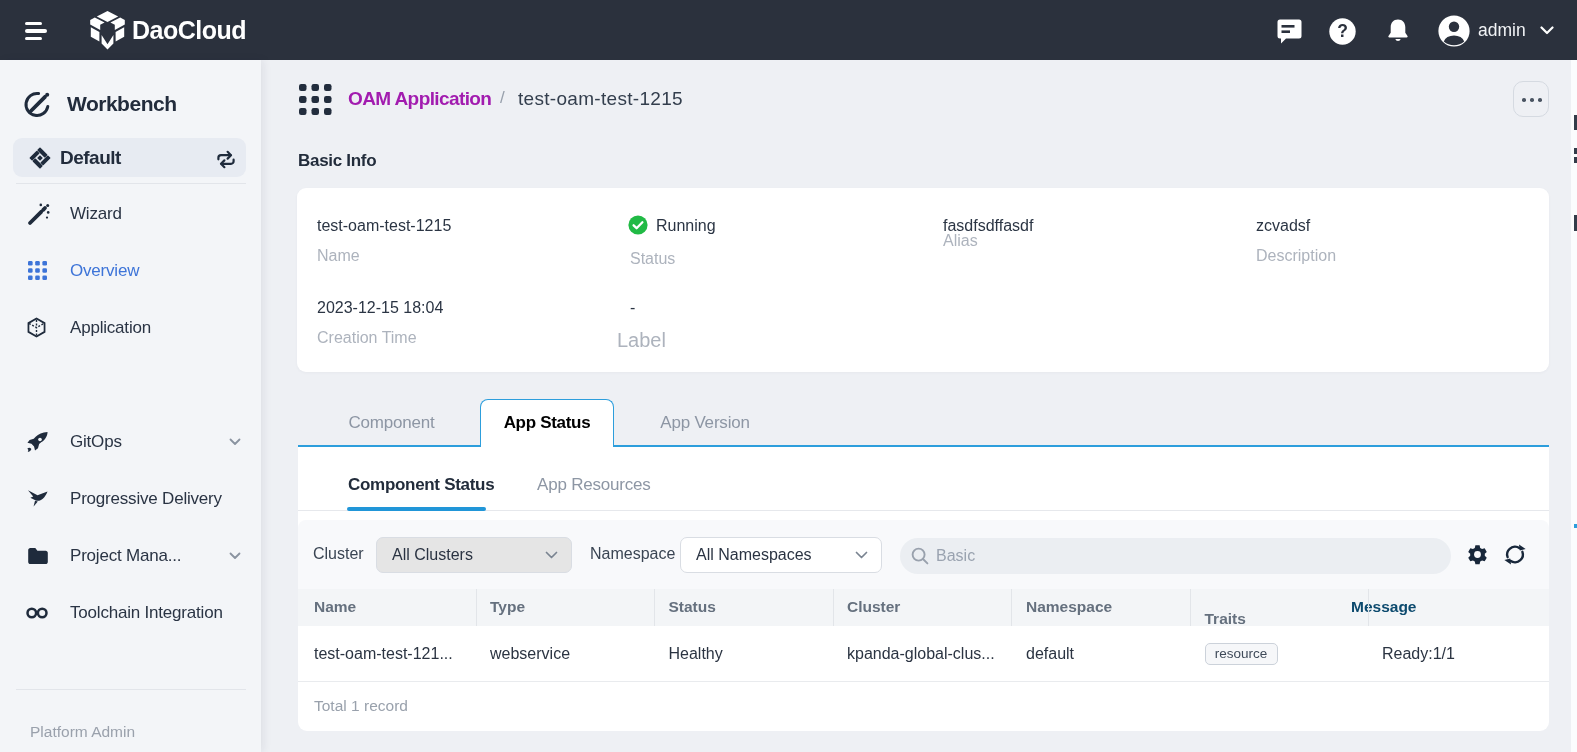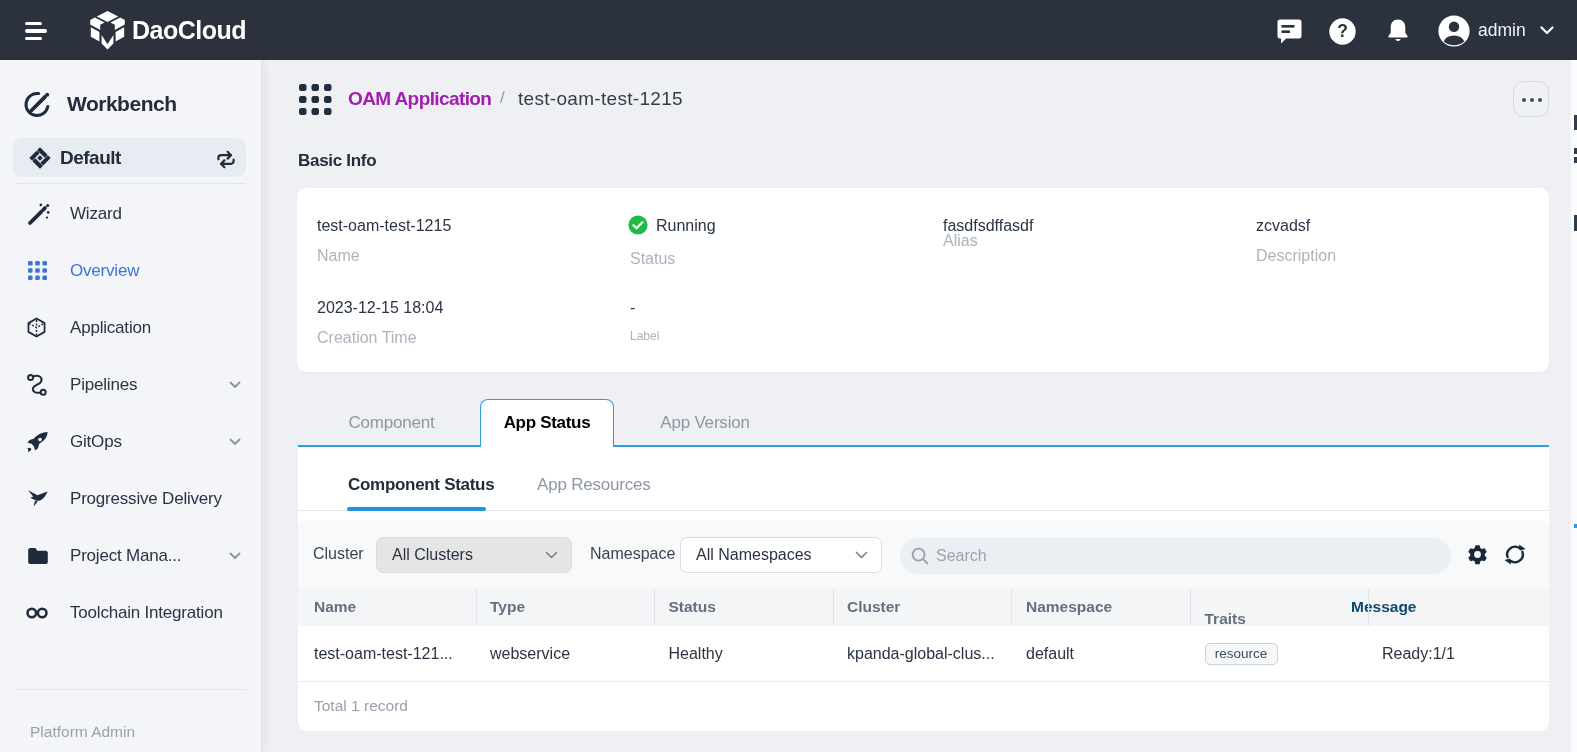--- a/index.html
+++ b/index.html
@@ -118,31 +118,20 @@
   </div>
 
   <div class="menu-item" style="top:247.5px">
     <svg class="abs" style="left:26px;top:9px" width="21" height="21" viewBox="0 0 24 24" fill="none" stroke="#1f2b3c" stroke-width="2">
       <path d="M12 1.8 L21.2 7 V17 L12 22.2 L2.8 17 V7 Z"></path>
       <path d="M12 3.5 V12 M3.5 7.5 L12 12 L20.5 7.5 M12 21 V12" stroke-width="1.6" stroke-dasharray="2.2 1.8"></path>
     </svg>
     <div class="menu-text">Application</div>
   </div>
 
-  <div class="menu-item" style="top:304.5px">
-    <svg class="abs" style="left:26px;top:8px" width="22" height="24" viewBox="0 0 22 24" fill="none" stroke="#1f2b3c" stroke-width="2">
-      <circle cx="4.6" cy="4.6" r="2.5"></circle>
-      <circle cx="17.2" cy="19.2" r="2.5"></circle>
-      <path d="M6.9 3.6 C12.5 1.2 16.8 4.2 15.2 8.3 C13.7 12.3 8.4 11.2 7.1 14.8 C6 17.9 8.6 20.6 14.7 19.5"></path>
-    </svg>
-    <div class="menu-text">Pipelines</div>
-    <svg class="chev" width="14" height="14" viewBox="0 0 14 14" fill="none">
-        <path d="M2.5 4.5 L7 9 L11.5 4.5" stroke="#8a93a0" stroke-width="1.8" stroke-linecap="round" stroke-linejoin="round"></path>
-      </svg>
-  </div>
 
   <div class="menu-item" style="top:361.5px">
     <svg class="abs" style="left:26px;top:8px" width="23" height="24" viewBox="0 0 24 24">
       <path d="M22.5 1.5 c-5.5.2-9.6 2.2-12.4 5 l-2 2.1 -4.3 1.2 -2.3 3.1 4.2 1 2.7 2.7 1 4.2 3.1-2.3 1.2-4.3 2.1-2 C18.3 11.4 22.3 7 22.5 1.5z" fill="#1f2b3c"></path>
       <circle cx="14.6" cy="9.4" r="1.9" fill="#f3f5f8"></circle>
       <path d="M5.2 18.8 C4 17.6 2.4 18 1.2 19.2 C2.6 19 2.8 20.6 1.8 22.2 C3.8 22.4 6.4 20 5.2 18.8z" fill="#1f2b3c"></path>
     </svg>
     <div class="menu-text">GitOps</div>
     <svg class="chev" width="14" height="14" viewBox="0 0 14 14" fill="none">
         <path d="M2.5 4.5 L7 9 L11.5 4.5" stroke="#8a93a0" stroke-width="1.8" stroke-linecap="round" stroke-linejoin="round"></path>
@@ -209,21 +198,21 @@
   </svg>
   <div class="abs" style="left:359px;top:29px;font-size:16px;color:#2b3544">Running</div>
   <div class="abs" style="left:333px;top:62px;font-size:16px;color:#adb3bd">Status</div>
   <div class="abs" style="left:646px;top:29px;font-size:16px;color:#2b3544">fasdfsdffasdf</div>
   <div class="abs" style="left:646px;top:44px;font-size:16px;color:#adb3bd">Alias</div>
   <div class="abs" style="left:959px;top:29px;font-size:16px;color:#2b3544">zcvadsf</div>
   <div class="abs" style="left:959px;top:59px;font-size:16px;color:#adb3bd">Description</div>
   <div class="abs" style="left:20px;top:111px;font-size:16px;color:#2b3544">2023-12-15 18:04</div>
   <div class="abs" style="left:20px;top:141px;font-size:16px;color:#adb3bd">Creation Time</div>
   <div class="abs" style="left:333px;top:111px;font-size:16px;color:#2b3544">-</div>
-  <div class="abs" style="left:333px;top:141px;font-size:12px;color:#adb3bd">Label</div>
+  <div class="abs" style="left:320px;top:141px;font-size:20px;color:#adb3bd">Label</div>
 </div>
 
 <div class="abs" style="left:298px;top:445px;width:1251px;height:1.5px;background:#2d9edc"></div>
 <div class="abs" style="left:480px;top:399px;width:134px;height:48px;background:#fff;border:1px solid #2d9edc;border-bottom:none;border-radius:8px 8px 0 0;z-index:2"></div>
 <div class="abs" style="left:348px;top:399px;width:87px;height:48px;display:flex;align-items:center;justify-content:center;font-size:17px;color:#8d96a4;letter-spacing:-0.2px">Component</div>
 <div class="abs" style="left:480px;top:399px;width:134px;height:48px;display:flex;align-items:center;justify-content:center;font-size:17px;font-weight:bold;color:#000000;letter-spacing:-0.3px;z-index:3">App Status</div>
 <div class="abs" style="left:659px;top:399px;width:92px;height:48px;display:flex;align-items:center;justify-content:center;font-size:17px;color:#8d96a4;letter-spacing:-0.2px">App Version</div>
 
 <div class="abs" style="left:298px;top:446.5px;width:1251px;height:63px;background:#fff"></div>
 <div class="abs" style="left:348px;top:453px;height:63px;display:flex;align-items:center;font-size:17px;font-weight:bold;color:#222c3b;letter-spacing:-0.3px">Component Status</div>
@@ -246,21 +235,21 @@
       <div class="abs" style="left:15px;top:0;height:34px;display:flex;align-items:center;font-size:16px;color:#2a3342">All Namespaces</div>
       <svg class="abs" style="left:174px;top:13px" width="13" height="9" viewBox="0 0 13 9" fill="none">
           <path d="M1.5 1.5 L6.5 6.5 L11.5 1.5" stroke="#7a8491" stroke-width="1.7" stroke-linecap="round" stroke-linejoin="round"></path>
         </svg>
     </div>
     <div class="abs" style="left:602px;top:17.5px;width:551px;height:36px;background:#ebeef2;border-radius:18px">
       <svg class="abs" style="left:11px;top:9px" width="18" height="18" viewBox="0 0 18 18" fill="none">
           <circle cx="7.6" cy="7.6" r="6" stroke="#99a1ad" stroke-width="1.9"></circle>
           <path d="M12 12 L16.4 16.4" stroke="#99a1ad" stroke-width="1.9" stroke-linecap="round"></path>
         </svg>
-      <div class="abs" style="left:36px;top:0;height:36px;display:flex;align-items:center;font-size:16px;color:#9aa3b0">Search</div>
+      <div class="abs" style="left:36px;top:0;height:36px;display:flex;align-items:center;font-size:16px;color:#9aa3b0">Basic</div>
     </div>
     <svg class="abs" style="left:1169px;top:24px" width="21" height="21" viewBox="0 0 24 24" fill="#18273a">
       <path d="M9.6 1.5 h4.8 l.7 3.1 a8 8 0 0 1 2.1 1.2 l3-1 2.4 4.2 -2.3 2.1 a8 8 0 0 1 0 2.4 l2.3 2.1 -2.4 4.2 -3-1 a8 8 0 0 1 -2.1 1.2 l-.7 3.1 H9.6 l-.7-3.1 a8 8 0 0 1 -2.1-1.2 l-3 1 -2.4-4.2 2.3-2.1 a8 8 0 0 1 0-2.4 L1.4 9 3.8 4.8 l3 1 a8 8 0 0 1 2.1-1.2 z"></path>
       <circle cx="12" cy="12" r="3.9" fill="#f8f9fb"></circle>
     </svg>
     <svg class="abs" style="left:1205px;top:24px" width="24" height="21" viewBox="0 0 24 21" fill="none">
       <path d="M4.6 13.2 a7.6 7.6 0 0 1 2.1 -8.3 a7.9 7.9 0 0 1 10 -0.6" stroke="#18273a" stroke-width="2.4" stroke-linecap="round"></path>
       <path d="M19.4 7.8 a7.6 7.6 0 0 1 -2.1 8.3 a7.9 7.9 0 0 1 -10 0.6" stroke="#18273a" stroke-width="2.4" stroke-linecap="round"></path>
       <path d="M16 0.4 L16.8 6.4 L22.6 5 Z" fill="#18273a"></path>
       <path d="M8 20.6 L7.2 14.6 L1.4 16 Z" fill="#18273a"></path>

